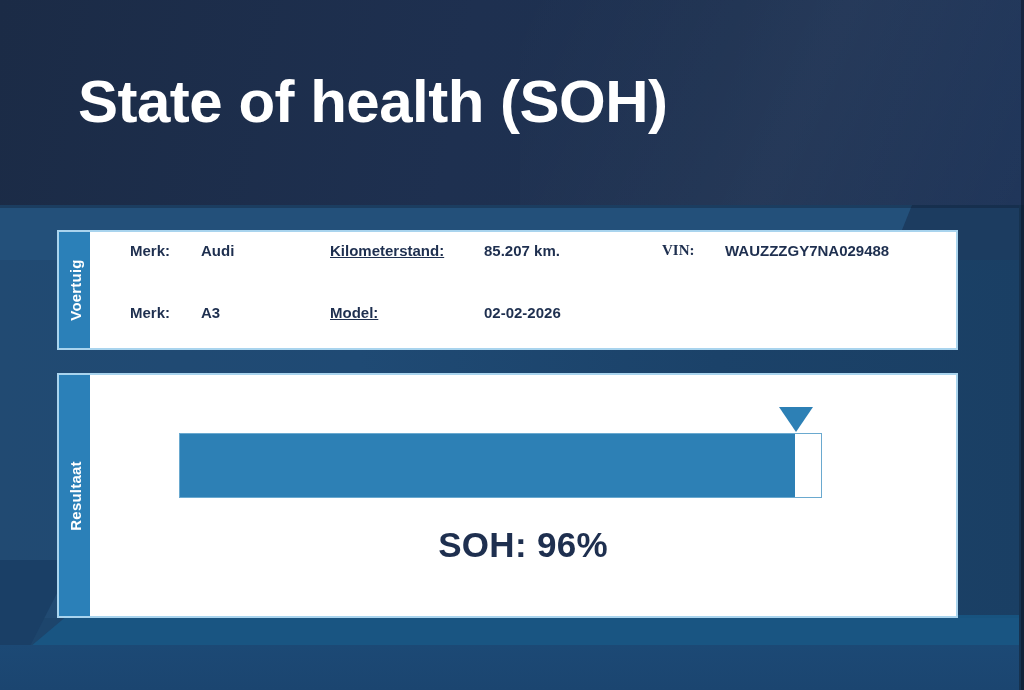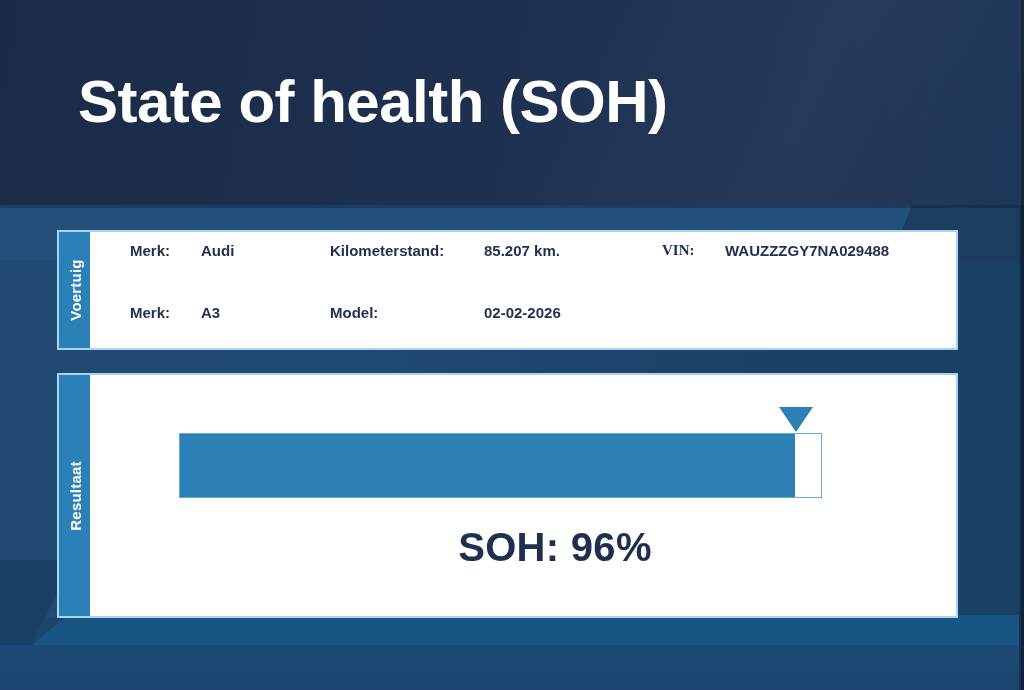--- a/index.html
+++ b/index.html
@@ -160,21 +160,21 @@
     font-size: 15px;
     font-weight: bold;
     white-space: nowrap;
   }
   .field-value.italic { }
 
   .r1 { top: 10px; text-align: right; }
   .r2 { top: 72px; }
   .c1-l { left: 40px; }
   .c1-v { left: 111px; }
-  .c2-l { left: 240px; }
+  .c2-l { left: 240px; text-decoration: underline; }
   .c2-v { left: 394px; }
   .c3-l { left: 572px; font-family: Liberation Serif, serif; }
   .c3-v { left: 635px; }
 
   
   .gauge-wrap {
     position: absolute;
     left: 0; top: 0;
     width: 100%; height: 100%;
   }
@@ -203,24 +203,23 @@
     border-top: 25px solid #2d80b5;
     transform: translateX(-17px);
   }
   .gauge-caption {
     position: absolute;
     left: 0;
     top: 150px;
     width: 100%;
     text-align: center;
     color: #1e2f4f;
-    font-size: 40px;
+    font-size: 35px;
     font-weight: bold;
     letter-spacing: 0.3px;
-    padding-left: 32px;
   }
 </style>
 </head>
 <body>
 
 <div id="slide">
 
   <div class="bg-base"></div>
   <div class="bg-left-tone"></div>
   <div class="bg-header"></div>

